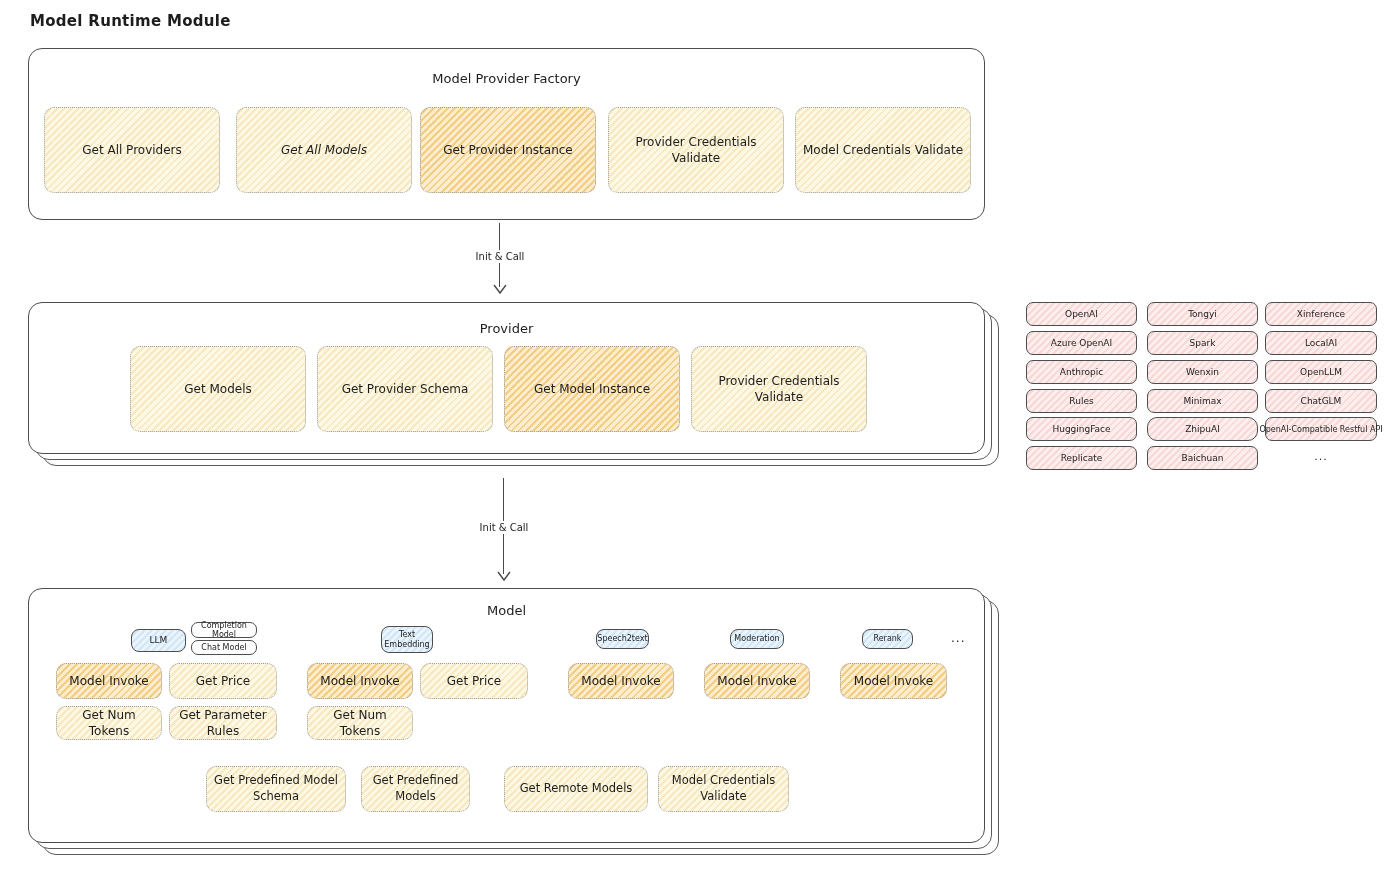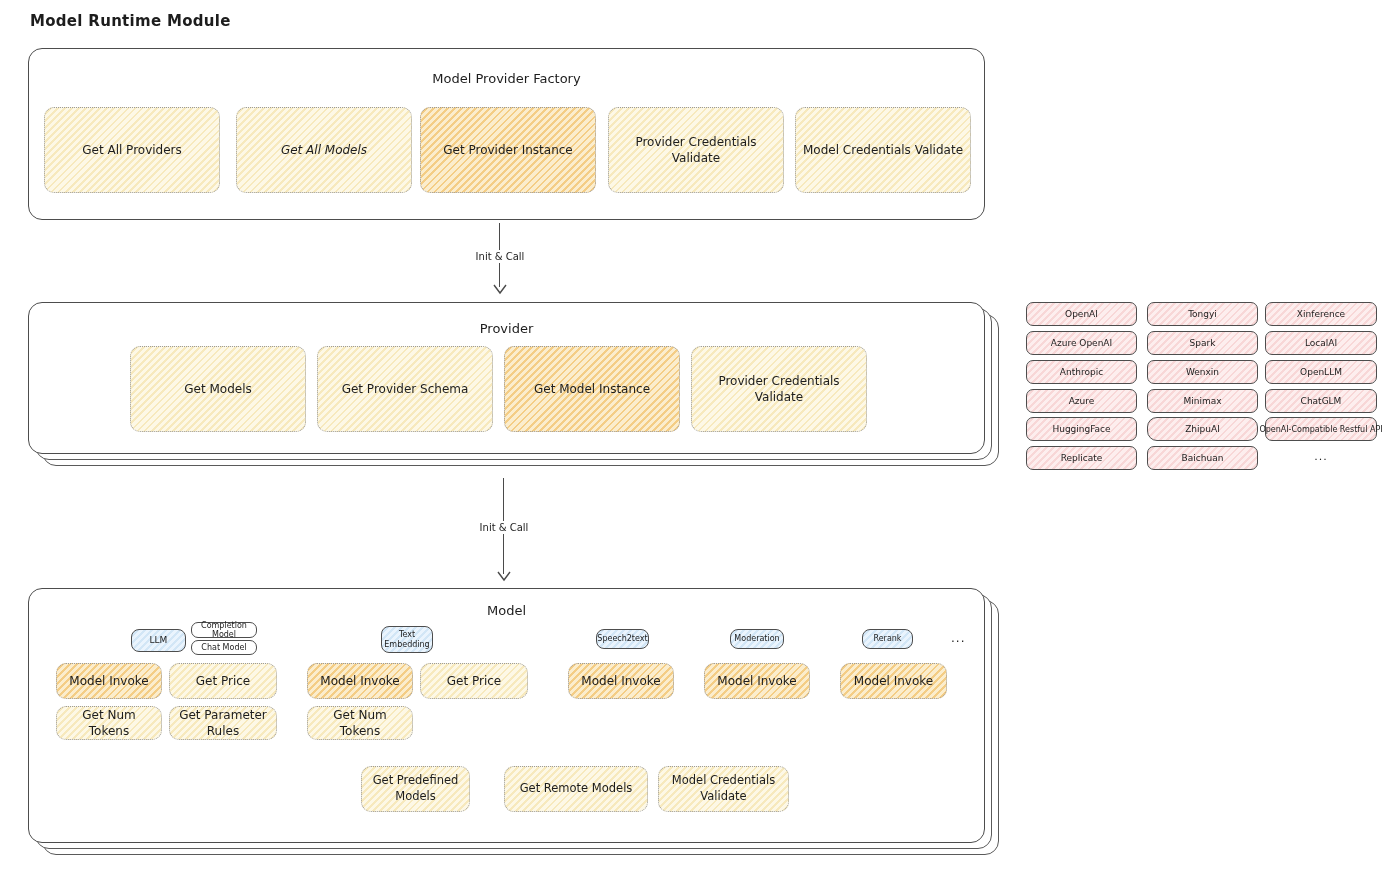--- a/index.html
+++ b/index.html
@@ -96,21 +96,21 @@
   <div class="panel-title" style="top:18px;">Provider</div>
 </div>
 <div class="method" style="left:130px; top:346px; width:176px; height:86px;">Get Models</div>
 <div class="method" style="left:317px; top:346px; width:176px; height:86px;">Get Provider Schema</div>
 <div class="method hl" style="left:504px; top:346px; width:176px; height:86px;">Get Model Instance</div>
 <div class="method" style="left:691px; top:346px; width:176px; height:86px;">Provider Credentials Validate</div>
 
 <div class="pcell" style="left:1026px; top:302px; width:111px; height:24px;">OpenAI</div>
 <div class="pcell" style="left:1026px; top:331px; width:111px; height:24px;">Azure OpenAI</div>
 <div class="pcell" style="left:1026px; top:360px; width:111px; height:24px;">Anthropic</div>
-<div class="pcell" style="left:1026px; top:389px; width:111px; height:24px;">Azure</div>
+<div class="pcell" style="left:1026px; top:389px; width:111px; height:24px;">Rules</div>
 <div class="pcell" style="left:1026px; top:417px; width:111px; height:24px;">HuggingFace</div>
 <div class="pcell" style="left:1026px; top:446px; width:111px; height:24px;">Replicate</div>
 
 <div class="pcell" style="left:1147px; top:302px; width:111px; height:24px;">Tongyi</div>
 <div class="pcell" style="left:1147px; top:331px; width:111px; height:24px;">Spark</div>
 <div class="pcell" style="left:1147px; top:360px; width:111px; height:24px;">Wenxin</div>
 <div class="pcell" style="left:1147px; top:389px; width:111px; height:24px;">Minimax</div>
 <div class="pcell" style="left:1147px; top:417px; width:111px; height:24px;border-radius:10px;">ZhipuAI</div>
 <div class="pcell" style="left:1147px; top:446px; width:111px; height:24px;">Baichuan</div>
 
@@ -146,16 +146,17 @@
   <div class="method hl" style="left:278px; top:74px; width:106px; height:36px;">Model Invoke</div>
   <div class="method" style="left:391px; top:74px; width:108px; height:36px;">Get Price</div>
   <div class="method hl" style="left:539px; top:74px; width:106px; height:36px;">Model Invoke</div>
   <div class="method hl" style="left:675px; top:74px; width:106px; height:36px;">Model Invoke</div>
   <div class="method hl" style="left:811px; top:74px; width:107px; height:36px;">Model Invoke</div>
 
   <div class="method" style="left:27px; top:117px; width:106px; height:34px;">Get Num Tokens</div>
   <div class="method" style="left:140px; top:117px; width:108px; height:34px;">Get Parameter Rules</div>
   <div class="method" style="left:278px; top:117px; width:106px; height:34px;">Get Num Tokens</div>
 
+  <div class="method" style="left:177px; top:177px; width:140px; height:46px; font-size:11.5px;">Get Predefined Model Schema</div>
   <div class="method" style="left:332px; top:177px; width:109px; height:46px; font-size:11.5px;">Get Predefined Models</div>
   <div class="method" style="left:475px; top:177px; width:144px; height:46px; font-size:11.5px;">Get Remote Models</div>
   <div class="method" style="left:629px; top:177px; width:131px; height:46px; font-size:11.5px;">Model Credentials Validate</div>
 </div>
 
 </body></html>

